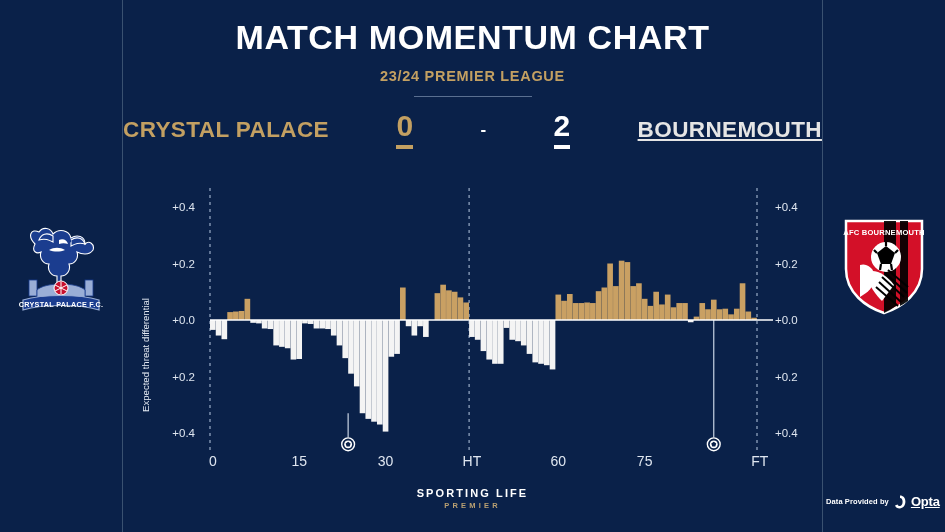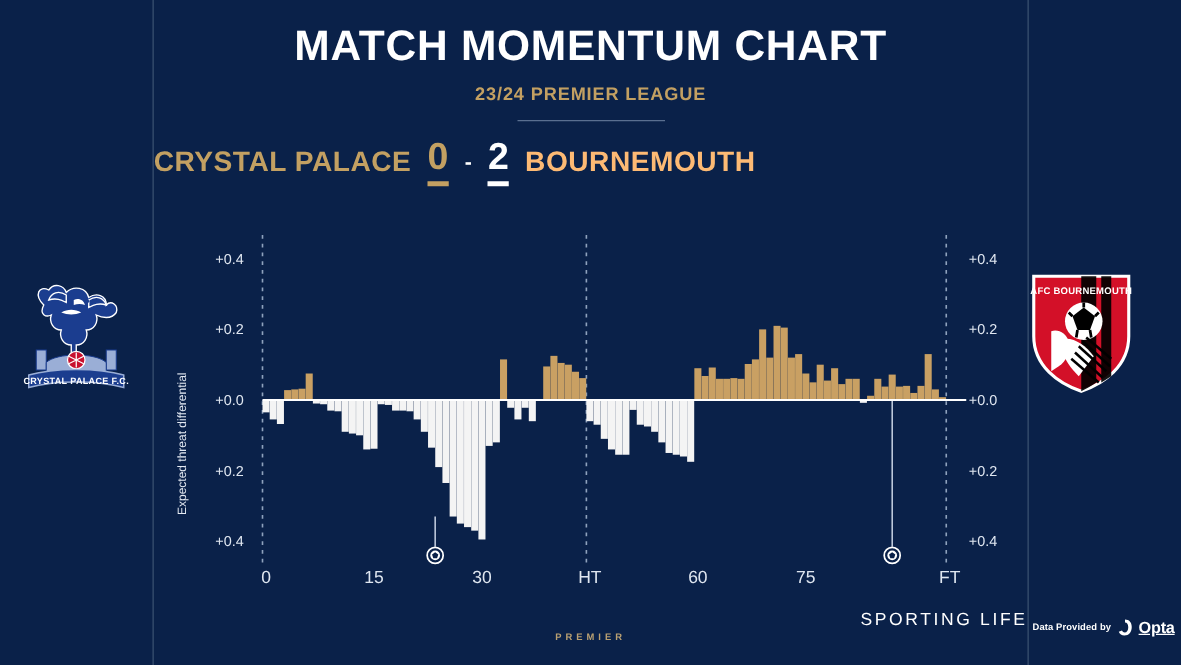--- a/index.html
+++ b/index.html
@@ -21,21 +21,21 @@
   }
   .panel-divider.left  { left: 122px; }
   .panel-divider.right { left: 822px; }
 
   
   .crest-wrap {
     position: absolute; width: 122px; height: 532px;
     display: flex; align-items: center; justify-content: center;
   }
   .crest-wrap.left  { left: 0; }
-  .crest-wrap.right { left: 804px; width: 122px; }
+  .crest-wrap.right { left: 823px; width: 122px; }
   .crest { display: block; }
 
   
   .header {
     position: absolute; left: 123px; top: 0; width: 699px;
     text-align: center;
   }
   .title {
     margin-top: 18px;
     font-size: 34px; font-weight: bold; letter-spacing: 0.6px;
@@ -46,28 +46,28 @@
     font-size: 14.5px; font-weight: bold; letter-spacing: 0.7px;
     color: #c3a062;
     text-align: center;
   }
   .hr {
     margin: 12px auto 0 auto; width: 118px; height: 1px;
     background: #5a6f90;
   }
   .scoreline {
     margin-top: 14px;
-    display: flex; align-items: center; justify-content: flex-start;
+    display: flex; align-items: center; justify-content: space-between;
     gap: 13px;
   }
   .team-name {
     font-size: 22.5px; font-weight: bold; letter-spacing: 0.4px;
   }
   .team-name.home { color: #c3a062; }
-  .team-name.away { color: #fdba74; }
+  .team-name.away { color: #e5e5e5; text-decoration: underline; }
   .score {
     font-size: 30px; font-weight: bold; line-height: 1;
     padding-bottom: 4px;
   }
   .score.home { color: #c3a062; border-bottom: 4px solid #c3a062; }
   .score.away { color: #ffffff; border-bottom: 4px solid #ffffff; }
   .score-dash { color: #ffffff; font-size: 17px; font-weight: bold; }
 
   
   .chart-area {
@@ -75,23 +75,22 @@
     width: 699px; height: 310px;
   }
   .chart-svg { display: block; }
 
   
   .footer-logo {
     position: absolute; left: 123px; top: 487px; width: 699px;
     text-align: center;
   }
   .sl-main {
-    font-size: 14px; font-weight: normal; color: #ffffff;
+    font-size: 11px; font-weight: bold; color: #ffffff;
     letter-spacing: 2.1px;
-    text-align: right;
   }
   .sl-sub {
     margin-top: 2px;
     font-size: 7.5px; font-weight: bold; color: #b9a072;
     letter-spacing: 3.2px;
   }
   .opta {
     position: absolute; left: 826px; top: 494px;
     display: flex; align-items: center; gap: 5px;
   }

